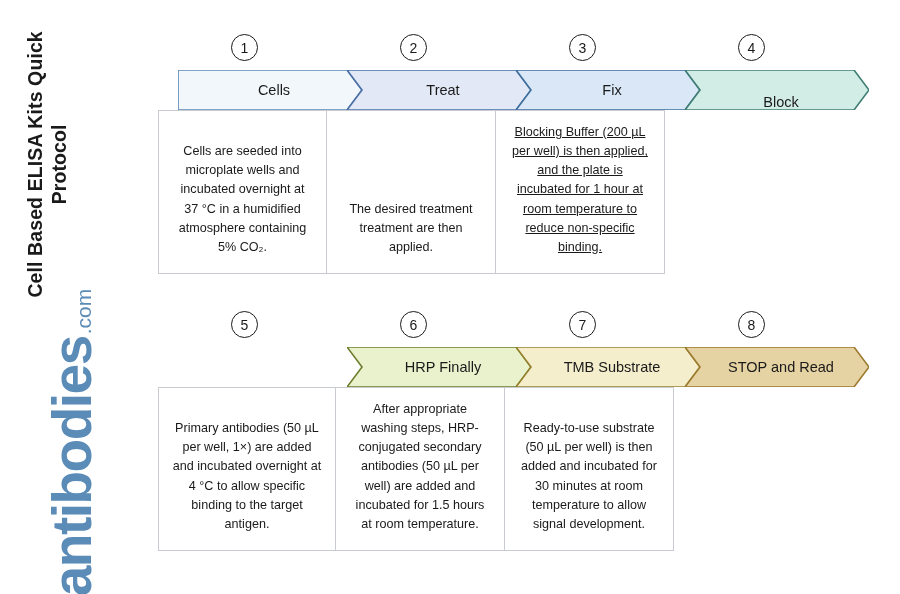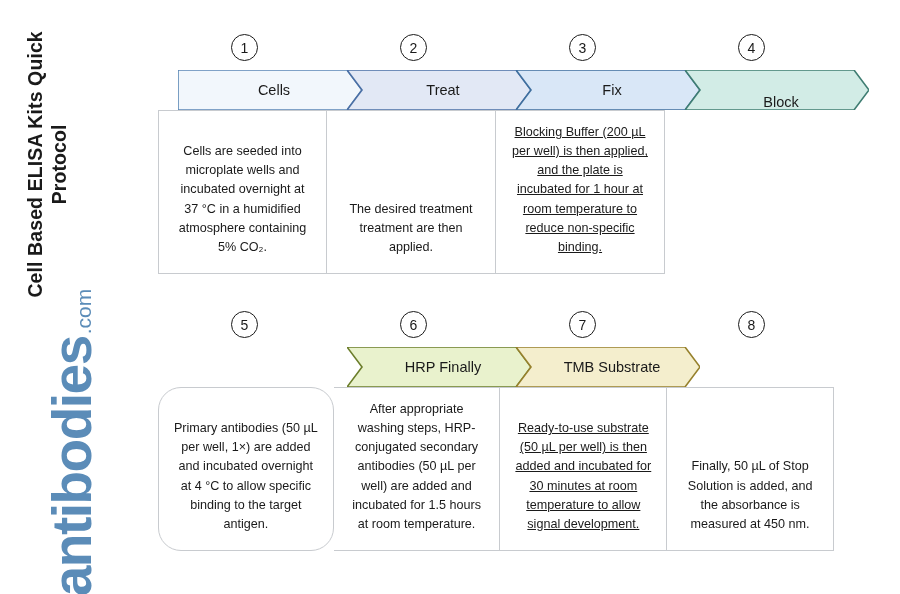--- a/index.html
+++ b/index.html
@@ -223,28 +223,33 @@
         <span>HRP Finally</span>
       </div>
       <div class="chevron" style="left: 340px; width: 184px;">
         <div class="shape">
           <svg viewBox="0 0 184 40" preserveAspectRatio="none">
             <polygon points="0,0 15,20 0,40 169,40 184,20 169,0" fill="#f4eecd" stroke="#96802c" stroke-width="1.6" stroke-linejoin="miter"></polygon>
           </svg>
         </div>
         <span>TMB Substrate</span>
       </div>
+      <div class="chevron" style="left: 509px; width: 184px;">
+        <div class="shape">
+          <svg viewBox="0 0 184 40" preserveAspectRatio="none">
+            <polygon points="0,0 15,20 0,40 169,40 184,20 169,0" fill="#e6d3a3" stroke="#9c7a2e" stroke-width="1.6" stroke-linejoin="miter"></polygon>
+          </svg>
+        </div>
+        <span>STOP and Read</span>
+      </div>
     </div>
   <div class="body-band">
-      <div class="body-cell" style="width: 178px; border-radius: 23px;">
+      <div class="body-cell" style="width: 178px;">
         <p>Primary antibodies (50 µL per well, 1×) are added and incubated overnight at 4 °C to allow specific binding to the target antigen.</p>
       </div>
       <div class="body-cell" style="width: 169px;">
         <p>After appropriate washing steps, HRP-conjugated secondary antibodies (50 µL per well) are added and incubated for 1.5 hours at room temperature.</p>
       </div>
-      <div class="body-cell" style="width: 169px; text-decoration: underline;">
+      <div class="body-cell" style="width: 169px;">
         <p>Ready-to-use substrate (50 µL per well) is then added and incubated for 30 minutes at room temperature to allow signal development.</p>
       </div>
-      <div class="body-cell" style="width: 169px;">
-        <p>Finally, 50 µL of Stop Solution is added, and the absorbance is measured at 450 nm.</p>
-      </div>
     </div>
 </div>
 
 </body></html>

